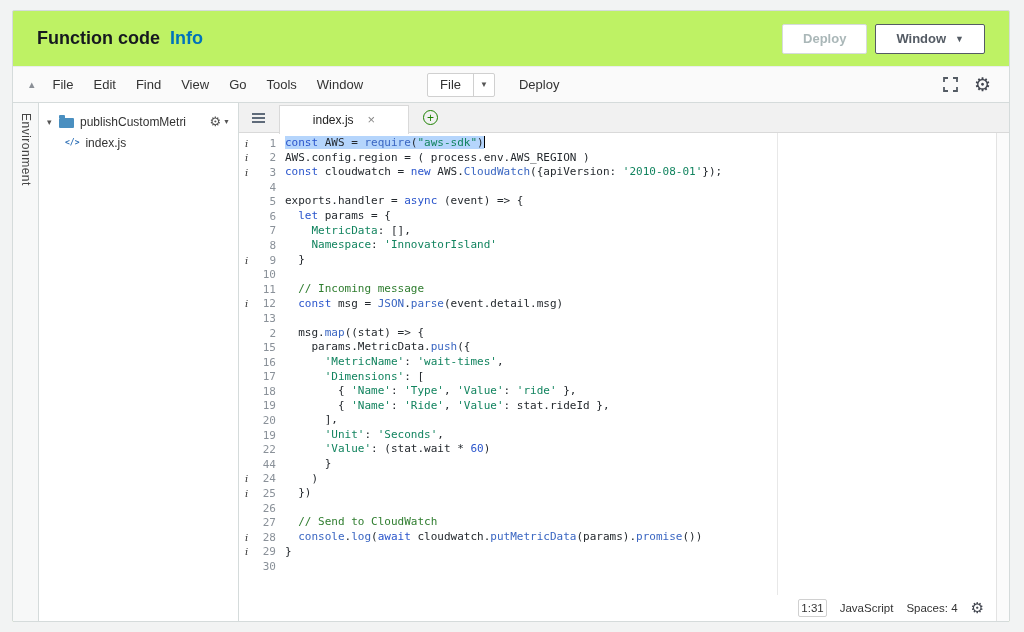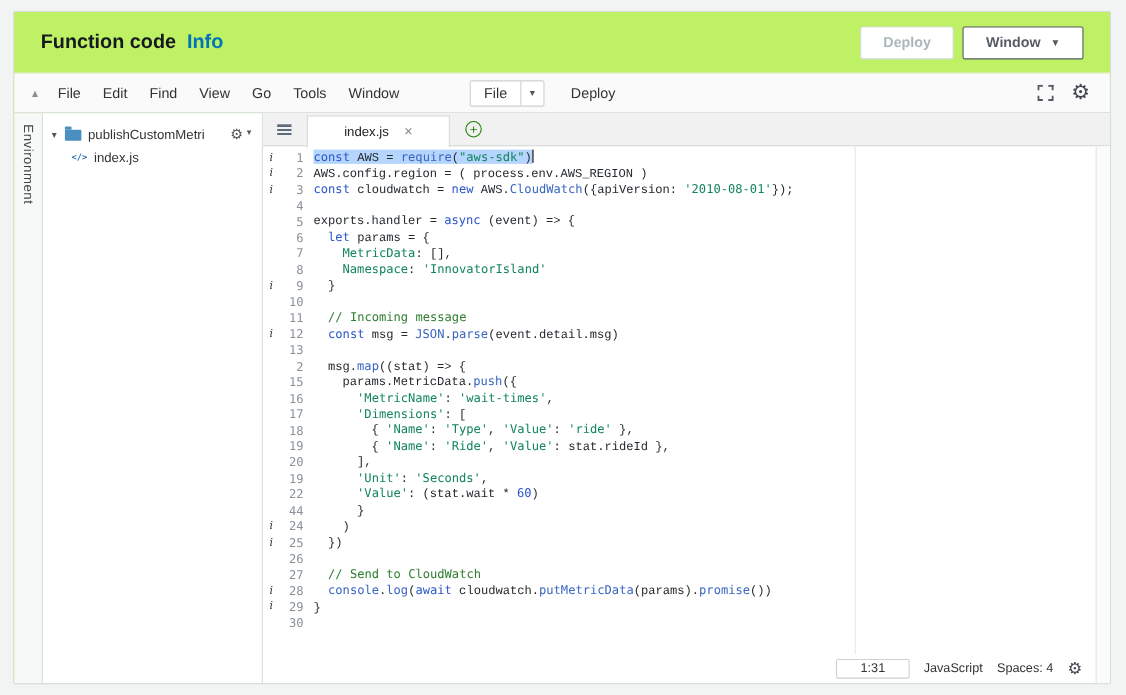--- a/index.html
+++ b/index.html
@@ -97,30 +97,30 @@
   .gl { display:flex; height:14.6px; align-items:center; }
   .li { width:15px; text-align:center; font-family:"DejaVu Serif",serif; font-style:italic; font-size:10px; color:#333; }
   .ln { flex:1; text-align:right; padding-right:9px; color:#8a9199; }
   .code-lines { flex:1; white-space:pre; color:#24292e; position:relative; z-index:1; }
   .cl { height:14.6px; }
   .kw  { color:#2a55cc; }
   .str { color:#12845f; }
   .com { color:#2f7d2f; }
   .fn  { color:#3a66c2; }
   .num { color:#2a55cc; }
-  .pl  { color:#24292e;font-family:Liberation Mono, monospace; }
+  .pl  { color:#24292e; }
   .sel { background:#b5d5fc; }
   .cursor { display:inline-block; width:1px; height:12px; background:#000; vertical-align:-2px; }
   .print-margin { position:absolute; left:538px; top:0; bottom:0; width:1px; background:#e8e8e8; }
   
   .statusbar {
     height:26px; flex:none; display:flex; align-items:center; justify-content:flex-end;
     gap:13px; padding-right:12px; font-size:11.5px; color:#333;
   }
-  .pos-box { border:1px solid #d0d0d0; background:#fff; border-radius:2px; padding:2px 21px; cursor:pointer; }
+  .pos-box { border:1px solid #d0d0d0; background:#fff; border-radius:2px; padding:2px 2px; cursor:pointer; }
   .sb-item { cursor:pointer; }
   .sb-gear { font-size:15px; color:#424650; cursor:pointer; }
   .rail { width:13px; flex:none; background:#fbfbfb; border-left:1px solid #e3e3e3; cursor:pointer; }
 </style>
 </head>
 <body>
 
 <div class="card">
 
   <div class="hdr">

